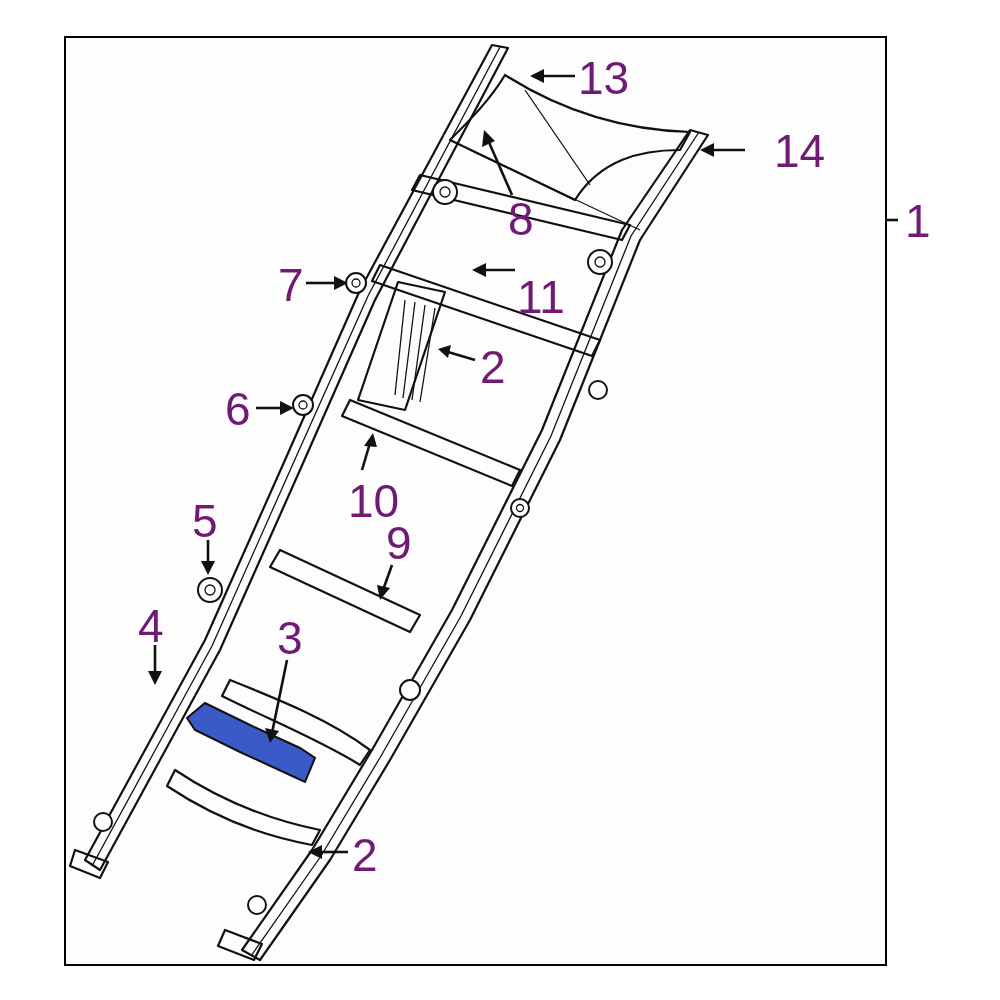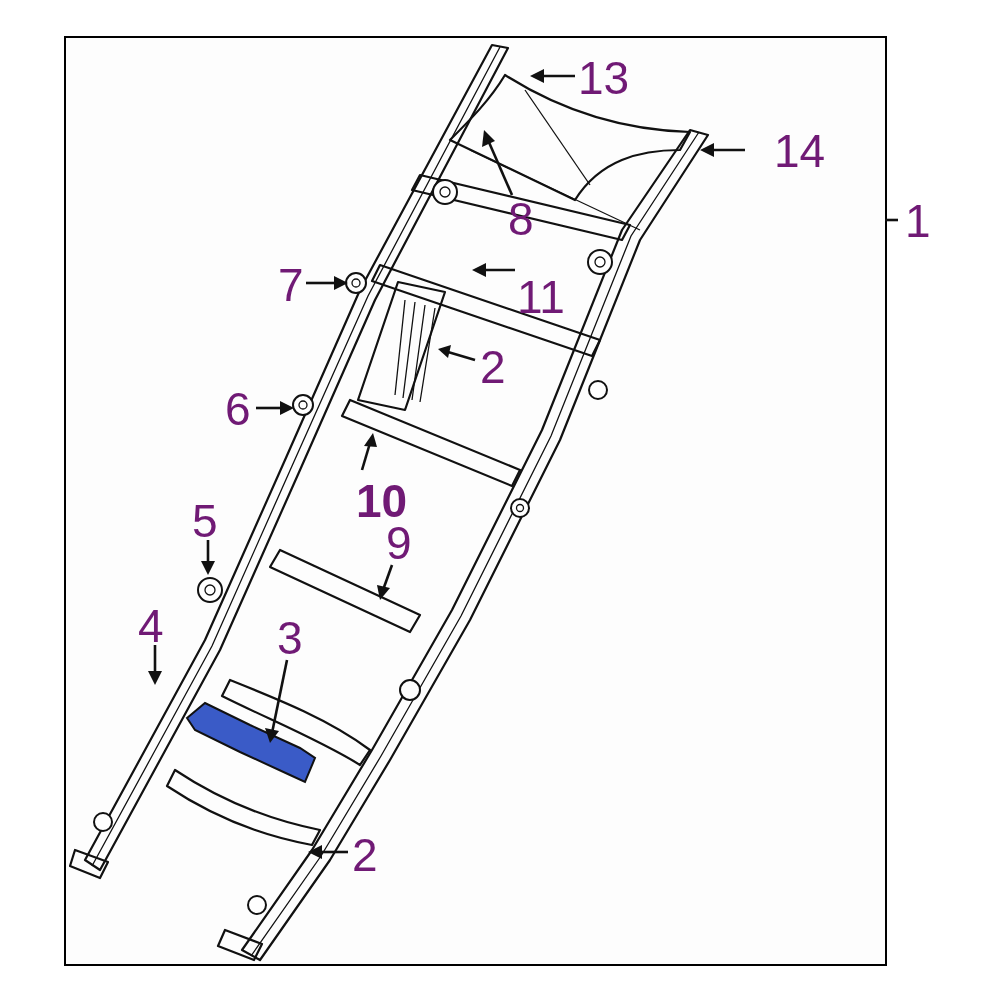--- a/index.html
+++ b/index.html
@@ -109,17 +109,17 @@
 
 <div class="callout" style="left:905px;top:198px;">1</div>
 <div class="callout" style="left:352px;top:832px;">2</div>
 <div class="callout" style="left:277px;top:615px;">3</div>
 <div class="callout" style="left:138px;top:603px;">4</div>
 <div class="callout" style="left:192px;top:498px;">5</div>
 <div class="callout" style="left:225px;top:386px;">6</div>
 <div class="callout" style="left:278px;top:262px;">7</div>
 <div class="callout" style="left:508px;top:196px;">8</div>
 <div class="callout" style="left:386px;top:520px;">9</div>
-<div class="callout" style="left:356px;top:478px;font-weight:bold;">10</div>
+<div class="callout" style="left:348px;top:478px;">10</div>
 <div class="callout" style="left:517px;top:248px;margin-top:26px;">11</div>
 <div class="callout" style="left:480px;top:344px;">2</div>
 <div class="callout" style="left:578px;top:55px;">13</div>
 <div class="callout" style="left:774px;top:128px;">14</div>
 
 </body></html>

